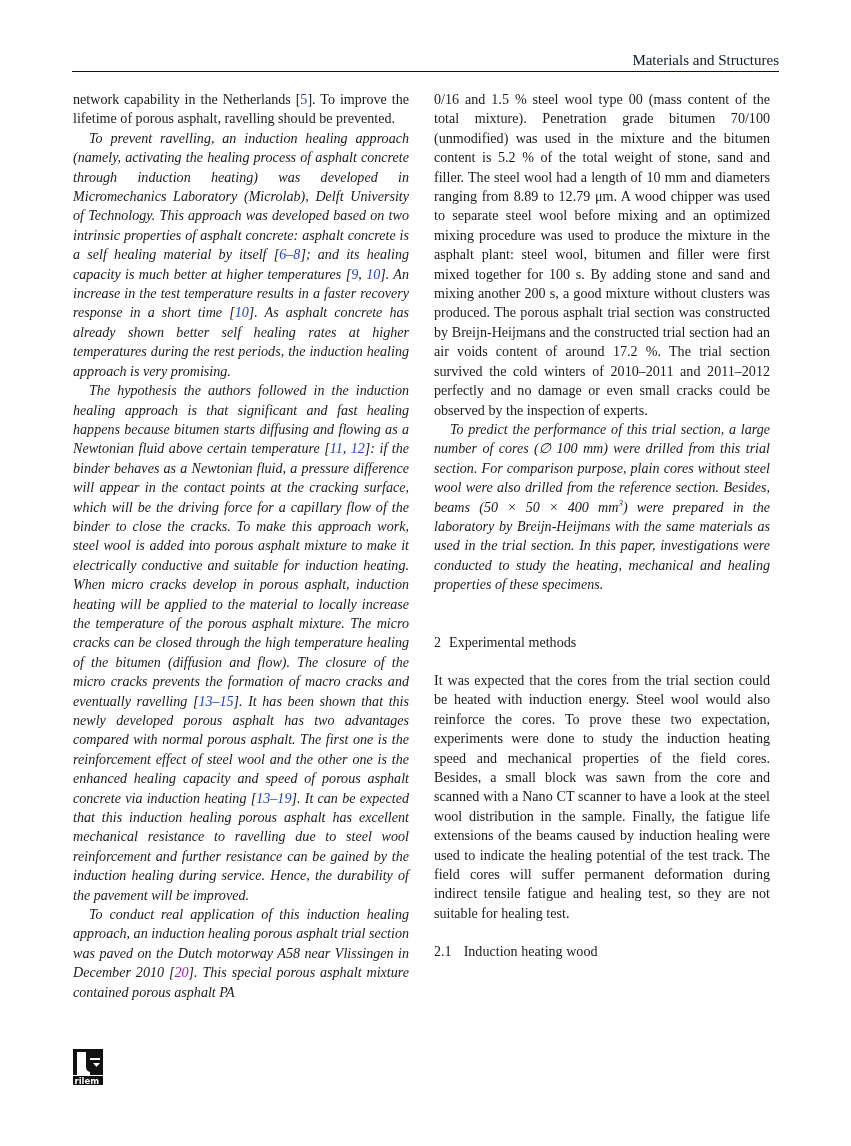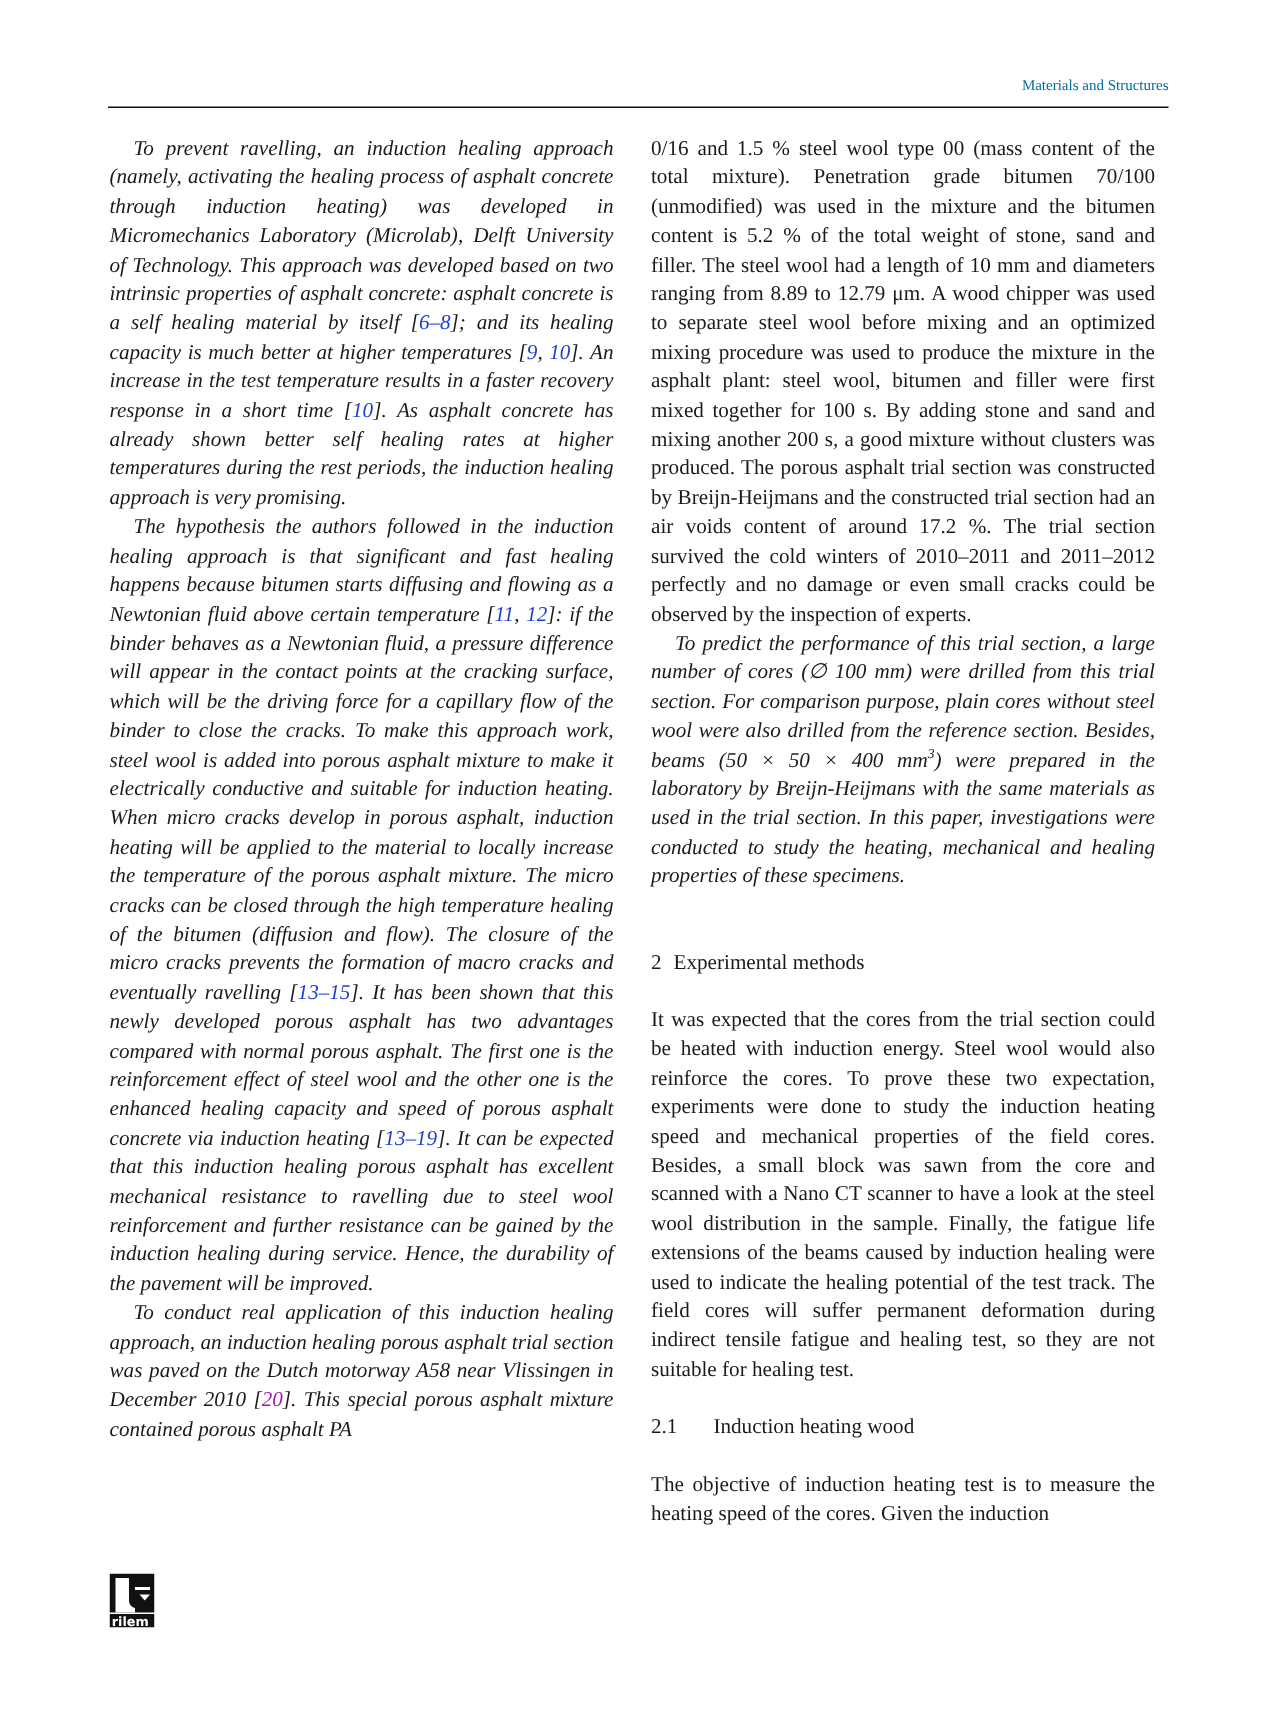--- a/index.html
+++ b/index.html
@@ -1,64 +1,62 @@
 <!DOCTYPE html>
 <html><head>
 <meta charset="utf-8">
 <style>
   html, body { margin: 0; padding: 0; background: #ffffff; }
   body { width: 851px; height: 1146px; position: relative; overflow: hidden;
          font-family: "Liberation Serif", "DejaVu Serif", serif; color: #1a1a1a; }
-  .running-head { position: absolute; top: 52px; right: 72px; font-size: 10px; color: #0369a1; }
+  .running-head { position: absolute; top: 52px; right: 72px; font-size: 15px; color: #0f172a; }
   .head-rule { position: absolute; top: 71px; left: 72px; width: 707px; height: 1.3px; background: #111; }
   .col { position: absolute; top: 90px; width: 336px; font-size: 14.1px; line-height: 19.4px;
          text-align: justify; hyphens: manual; }
   .col.left { left: 73px; }
   .col.right { left: 434px; }
   .col p { margin: 0; }
   .col p.indent { text-indent: 16px; font-style: italic; }
   .cite { color: #1f3fd1; }
   .sec-heading { font-weight: normal; margin: 38px 0 19px 0 !important; font-size: 14.1px; }
   .subsec-heading { margin: 19px 0 19px 0 !important; }
   .sec-heading .num { margin-right: 8px; }
-  .subsec-heading .num { margin-right: 24px; }
+  .subsec-heading .num { margin-right: 12px; }
   .logo { position: absolute; left: 73px; top: 1049px; width: 30px; height: 36px; }
   sup { font-size: 9px; line-height: 0; vertical-align: super; }
 </style>
 </head>
 <body>
 
 <div class="running-head">Materials and Structures</div>
 <div class="head-rule"></div>
 
 <div class="col left">
   <div>
+      <p>network capability in the Netherlands [<span class="cite" style="color: rgb(31, 63, 209);">5</span>]. To improve the lifetime of porous asphalt, ravelling should be prevented.</p>
       <p class="indent">To prevent ravelling, an induction healing approach (namely, activating the healing process of asphalt concrete through induction heating) was developed in Micromechanics Laboratory (Microlab), Delft Univer­sity of Technology. This approach was developed based on two intrinsic properties of asphalt concrete: asphalt concrete is a self healing material by itself [<span class="cite" style="color: rgb(31, 63, 209);">6–8</span>]; and its healing capacity is much better at higher temperatures [<span class="cite" style="color: rgb(31, 63, 209);">9</span>, <span class="cite" style="color: rgb(31, 63, 209);">10</span>]. An increase in the test temperature results in a faster recovery response in a short time [<span class="cite" style="color: rgb(31, 63, 209);">10</span>]. As asphalt concrete has already shown better self healing rates at higher temperatures during the rest periods, the induc­tion healing approach is very promising.</p>
       <p class="indent">The hypothesis the authors followed in the induction healing approach is that significant and fast healing happens because bitumen starts diffusing and flowing as a Newtonian fluid above certain temperature [<span class="cite" style="color: rgb(31, 63, 209);">11</span>, <span class="cite" style="color: rgb(31, 63, 209);">12</span>]: if the binder behaves as a Newtonian fluid, a pressure difference will appear in the contact points at the cracking surface, which will be the driving force for a capillary flow of the binder to close the cracks. To make this approach work, steel wool is added into porous asphalt mixture to make it electrically conduc­tive and suitable for induction heating. When micro cracks develop in porous asphalt, induction heating will be applied to the material to locally increase the temperature of the porous asphalt mixture. The micro cracks can be closed through the high temperature healing of the bitumen (diffusion and flow). The closure of the micro cracks prevents the formation of macro cracks and eventually ravelling [<span class="cite" style="color: rgb(31, 63, 209);">13–15</span>]. It has been shown that this newly developed porous asphalt has two advantages compared with normal porous asphalt. The first one is the reinforcement effect of steel wool and the other one is the enhanced healing capacity and speed of porous asphalt concrete via induction heating [<span class="cite" style="color: rgb(31, 63, 209);">13–19</span>]. It can be expected that this induction healing porous asphalt has excellent mechanical resistance to ravelling due to steel wool reinforcement and further resistance can be gained by the induction healing during service. Hence, the durability of the pavement will be improved.</p>
       <p class="indent">To conduct real application of this induction healing approach, an induction healing porous asphalt trial section was paved on the Dutch motorway A58 near Vlissingen in December 2010 [<span class="cite" style="color: #a21caf;">20</span>]. This special porous asphalt mixture contained porous asphalt PA</p>
     </div>
 </div>
 
 <div class="col right">
   <div>
       <p>0/16 and 1.5 % steel wool type 00 (mass content of the total mixture). Penetration grade bitumen 70/100 (unmodified) was used in the mixture and the bitumen content is 5.2 % of the total weight of stone, sand and filler. The steel wool had a length of 10 mm and diameters ranging from 8.89 to 12.79 μm. A wood chipper was used to separate steel wool before mixing and an optimized mixing procedure was used to produce the mixture in the asphalt plant: steel wool, bitumen and filler were first mixed together for 100 s. By adding stone and sand and mixing another 200 s, a good mixture without clusters was produced. The porous asphalt trial section was constructed by Breijn-Heijmans and the constructed trial section had an air voids content of around 17.2 %. The trial section survived the cold winters of 2010–2011 and 2011–2012 perfectly and no damage or even small cracks could be observed by the inspection of experts.</p>
       <p class="indent">To predict the performance of this trial section, a large number of cores (∅ 100 mm) were drilled from this trial section. For comparison purpose, plain cores without steel wool were also drilled from the reference section. Besides, beams (50 × 50 × 400 mm<sup>3</sup>) were prepared in the laboratory by Breijn-Heijmans with the same materials as used in the trial section. In this paper, investigations were conducted to study the heating, mechanical and healing properties of these specimens.</p>
     </div>
   <p class="sec-heading">
     <span class="num">2</span><span>Experimental methods</span>
   </p>
   <div>
       <p>It was expected that the cores from the trial section could be heated with induction energy. Steel wool would also reinforce the cores. To prove these two expectation, experiments were done to study the induction heating speed and mechanical properties of the field cores. Besides, a small block was sawn from the core and scanned with a Nano CT scanner to have a look at the steel wool distribution in the sample. Finally, the fatigue life extensions of the beams caused by induction healing were used to indicate the healing potential of the test track. The field cores will suffer permanent deformation during indirect tensile fatigue and healing test, so they are not suitable for healing test.</p>
     </div>
   <p class="subsec-heading">
     <span class="num">2.1</span><span>Induction heating wood</span>
   </p>
-  <div>
-      <p>The objective of induction heating test is to measure the heating speed of the cores. Given the induction</p>
-    </div>
 </div>
 
 <svg class="logo" viewBox="0 0 30 36">
   <rect x="0" y="0" width="30" height="26" fill="#111"></rect>
   <path d="M4 3 H13 V18 Q13 22 17 23 V26 H4 Z" fill="#fff"></path>
   <rect x="17" y="9" width="10" height="2" fill="#fff"></rect>
   <path d="M20 14 L27 14 L23.5 18 Z" fill="#fff"></path>
   <rect x="0" y="27" width="30" height="9" fill="#111"></rect>
   <text x="1.5" y="35" font-family="DejaVu Sans, sans-serif" font-size="8.5" font-weight="bold" fill="#fff">rilem</text>
 </svg>

